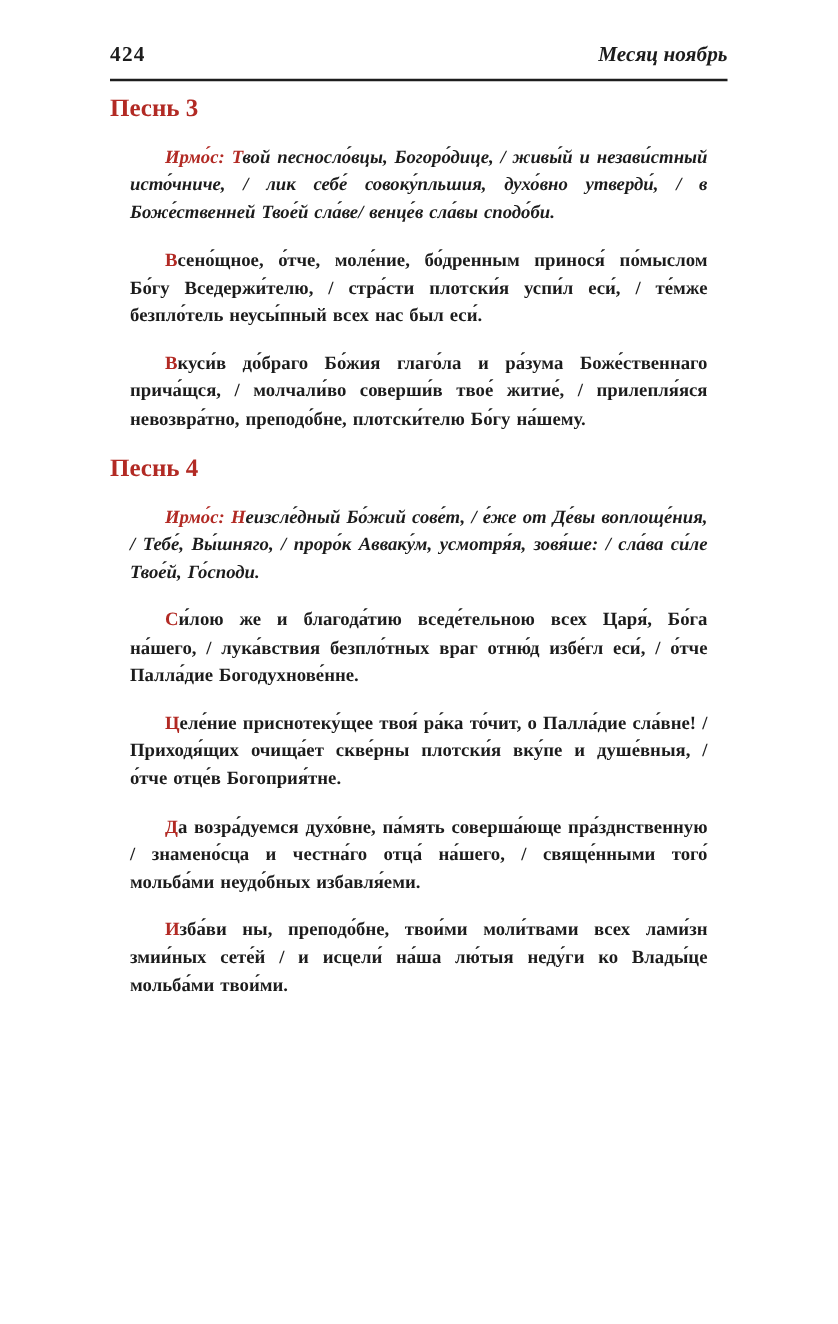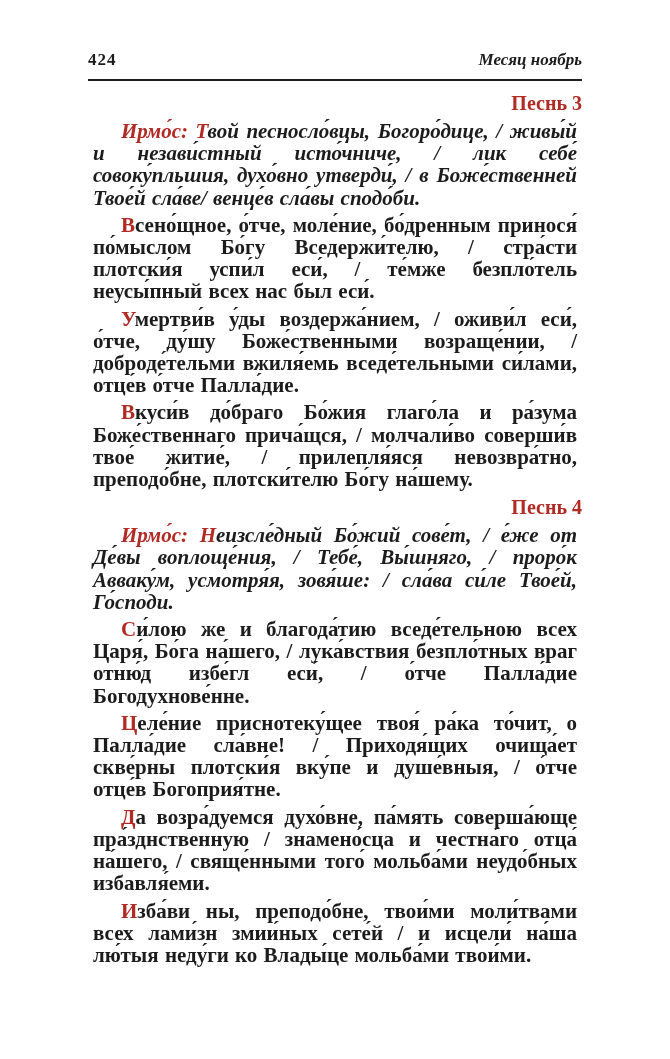--- a/index.html
+++ b/index.html
@@ -11,52 +11,52 @@
     width: 670px;
     height: 1059px;
     font-family: "Liberation Serif", "DejaVu Serif", serif;
     color: #1c1c1c;
     overflow: hidden;
   }
   .page {
     box-sizing: border-box;
     width: 670px;
     height: 1059px;
-    padding: 50px 88px 20px 88px;
+    padding: 34px 88px 20px 88px;
   }
   .running-head {
     display: flex;
     justify-content: space-between;
     align-items: baseline;
     font-size: 17px;
     font-weight: bold;
     line-height: 20px;
   }
   .running-head .folio { font-style: normal; letter-spacing: 1px; }
   .running-head .title { font-style: italic; }
   .head-rule {
     border: none;
     border-top: 2px solid #1d1d1d;
     margin: 9px 0 10px 0;
   }
   .song-heading {
-    text-align: right;
+    text-align: left;
     font-size: 20px;
     font-weight: bold;
     color: #b22a24;
     margin: 4px 0 2px 0;
     line-height: 24px;
   }
   p.para {
-    font-size: 21px;
+    font-size: 15px;
     font-weight: bold;
     line-height: 22.2px;
     text-align: justify;
     text-indent: 28px;
-    margin: 5px;
+    margin: 16px;
     word-spacing: 1px;
   }
   p.para.irmos { font-style: italic; }
   p.para.gap-before { margin-top: 5px; }
   .red { color: #b22a24; }
   .label { color: #b22a24; }
 </style>
 </head>
 <body>
 
@@ -68,21 +68,20 @@
   </div>
 
   <hr class="head-rule">
 
   <div class="song-heading">Песнь 3</div>
 
   <p class="para irmos"><span class="label">Ирмо́с:</span> <span class="red">Т</span><span>вой песносло́вцы, Богоро́дице, / живы́й и незави́стный исто́чниче, / лик себе́ совоку́пльшия, духо́вно утверди́, / в Боже́ственней Твое́й сла́ве/ венце́в сла́вы сподо́би.</span></p>
 
   <p class="para"><span class="red">В</span><span>сено́щное, о́тче, моле́ние, бо́дренным принося́ по́мыслом Бо́гу Вседержи́телю, / стра́сти плотски́я успи́л еси́, / те́мже безпло́тель неусы́пный всех нас был еси́.</span></p>
 
-  <p class="para"><span class="red">У</span><span>мертви́в у́ды воздержа́нием, / оживи́л еси́, о́тче, ду́шу Боже́ственными возраще́нии, / доброде́тельми вжиля́емь вседе́тельными си́лами, отце́в о́тче Палла́дие.</span></p>
 
   <p class="para"><span class="red">В</span><span>куси́в до́браго Бо́жия глаго́ла и ра́зума Боже́ственнаго прича́щся, / молчали́во соверши́в твое́ житие́, / прилепля́яся невозвра́тно, преподо́бне, плотски́телю Бо́гу на́шему.</span></p>
 
 
   <div class="song-heading">Песнь 4</div>
 
   <p class="para irmos"><span class="label">Ирмо́с:</span> <span class="red">Н</span><span>еизсле́дный Бо́жий сове́т, / е́же от Де́вы воплоще́ния, / Тебе́, Вы́шняго, / проро́к Авваку́м, усмотря́я, зовя́ше: / сла́ва си́ле Твое́й, Го́споди.</span></p>
 
   <p class="para gap-before"><span class="red">С</span><span>и́лою же и благода́тию вседе́тельною всех Царя́, Бо́га на́шего, / лука́вствия безпло́тных враг отню́д избе́гл еси́, / о́тче Палла́дие Богодухнове́нне.</span></p>
 

